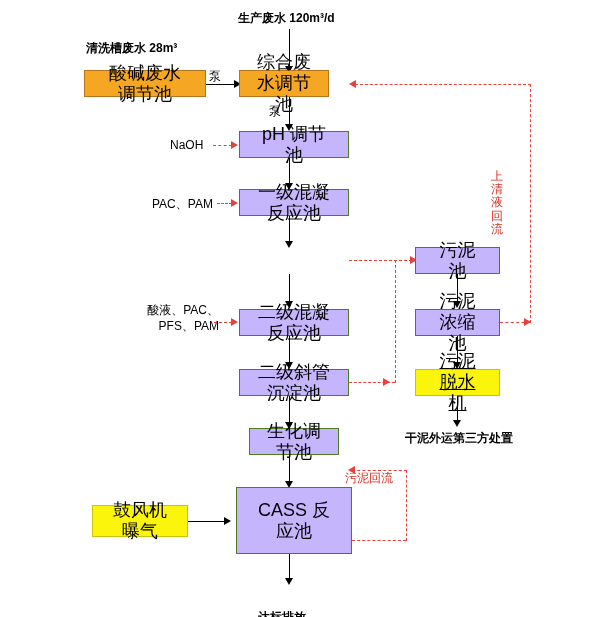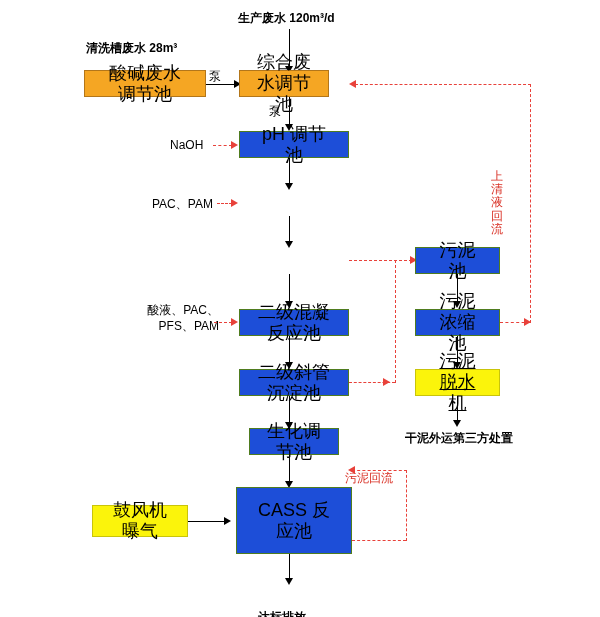--- a/index.html
+++ b/index.html
@@ -23,21 +23,21 @@
     justify-content: center;
     text-align: center;
     line-height: 1.15;
     font-size: 18px;
     color: #000000;
     border: 1px solid #4a7a22;
     background: #8cc63e;
     padding: 1px 16px;
   }
   .node.green {
-    background: #1d4ed8;
+    background: #c4b5fd;
     border-color: #4f7c1f;
   }
   .node.orange {
     background: #f5a623;
     border-color: #b3761a;
   }
   .node.yellow {
     background: #fbf40b;
     border-color: #c9c40a;
   }
@@ -132,20 +132,21 @@
 
   <div class="node green" style="left:239px; top:131px; width:110px; height:27px;">pH 调节池</div>
 
   <div class="label" style="left:170px; top:138px;">NaOH</div>
   <div class="dline h" style="left:213px; top:145px; width:19px;"></div>
   <div class="arrow rright" style="left:231px; top:141px;"></div>
 
   <div class="line v" style="left:289px; top:158px; height:29px;"></div>
   <div class="arrow down" style="left:285px; top:183px;"></div>
 
+  <div class="node green" style="left:239px; top:189px; width:110px; height:27px;">一级混凝反应池</div>
 
   <div class="label" style="left:152px; top:196px;">PAC、PAM</div>
   <div class="dline h" style="left:217px; top:203px; width:15px;"></div>
   <div class="arrow rright" style="left:231px; top:199px;"></div>
 
   <div class="line v" style="left:289px; top:216px; height:29px;"></div>
   <div class="arrow down" style="left:285px; top:241px;"></div>
 
 
   <div class="dline h" style="left:349px; top:260px; width:63px;"></div>

